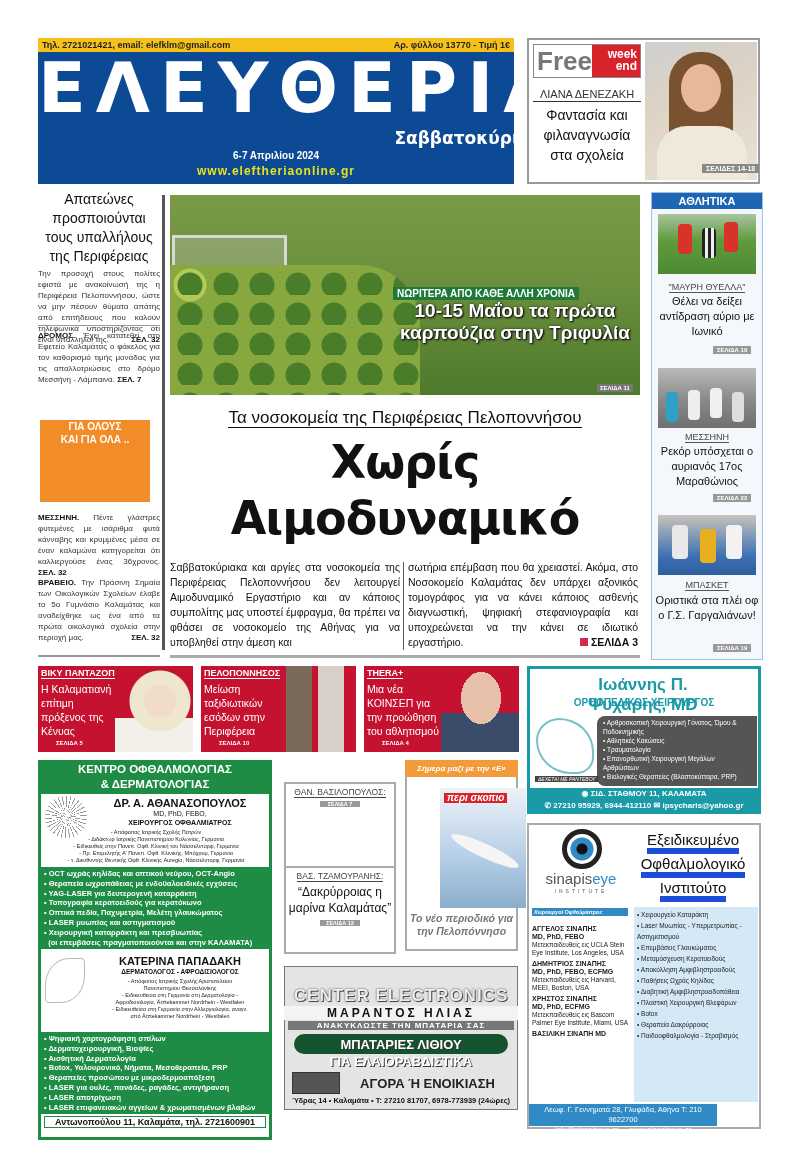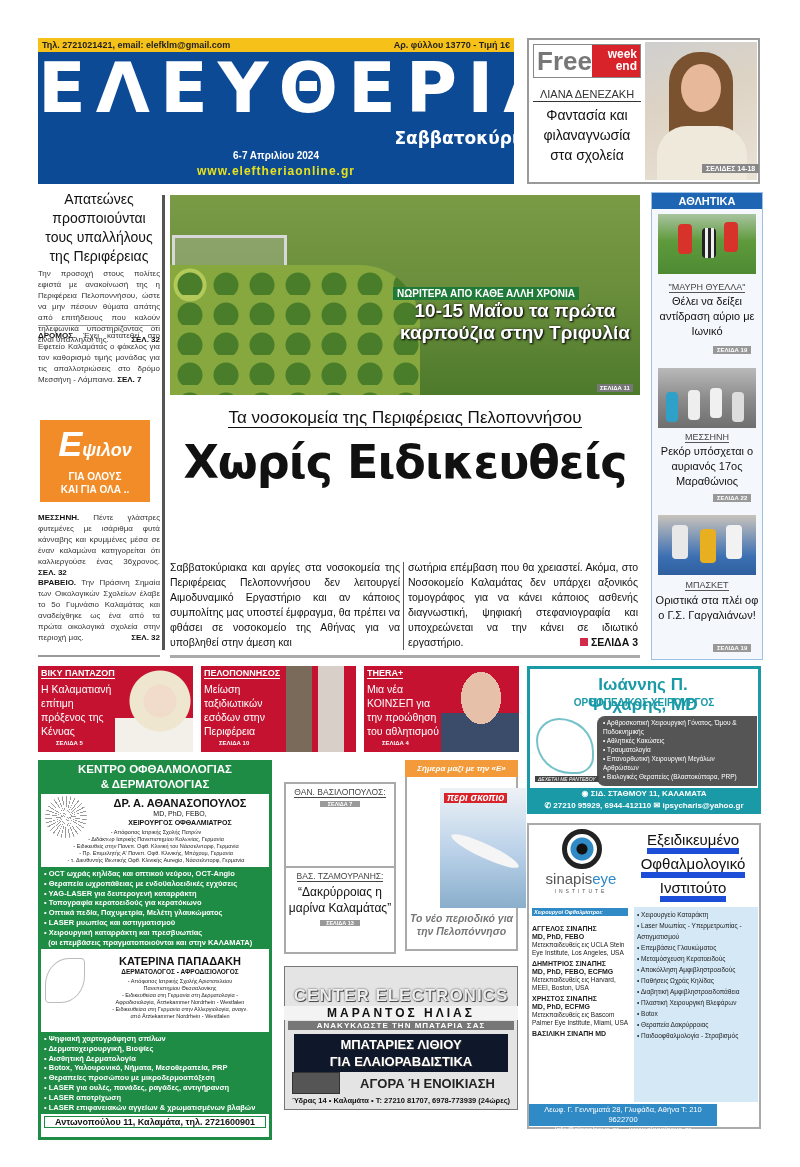--- a/index.html
+++ b/index.html
@@ -111,21 +111,21 @@
   #peri-mag { left: 440px; top: 788px; width: 86px; height: 120px; background: linear-gradient(180deg, #eef2f6 0%, #b8d0e8 55%, #8aaecb 100%); }
   #peri-mag .logo { position: absolute; left: 4px; top: 5px; background: #d8232a; color: #fff; font-size: 10px; font-weight: bold; font-style: italic; padding: 0 3px; line-height: 10px; }
   #peri-mag .plane { position: absolute; left: 8px; top: 56px; width: 74px; height: 14px; background: #f5f5f5; border-radius: 50%; transform: rotate(25deg); }
   #peri-text { left: 405px; top: 912px; width: 113px; text-align: center; color: #777; font-size: 10.5px; font-style: italic; font-weight: bold; line-height: 13px; }
 
   
   #ce { left: 284px; top: 966px; width: 234px; height: 144px; background: #e4e4e4; border: 1px solid #777; }
   #ce-name { left: 290px; top: 986px; width: 222px; text-align: center; font-size: 17px; color: #eee; font-weight: bold; letter-spacing: 1px; text-shadow: 0 0 2px #333, 1px 1px 0 #555; }
   #ce-owner { left: 284px; top: 1006px; width: 234px; text-align: center; font-size: 12px; font-weight: bold; letter-spacing: 3px; background: #f3f3f3; }
   #ce-recycle { left: 288px; top: 1021px; width: 226px; text-align: center; font-size: 8px; font-weight: bold; background: #777; color: #fff; letter-spacing: 1px; }
-  #ce-bat { left: 294px; top: 1034px; width: 214px; height: 38px; background: #0f172a; text-align: center; color: #fff; font-size: 13px; font-weight: bold; line-height: 17px; text-shadow: 1px 1px 0 #333; padding-top: 2px; }
+  #ce-bat { left: 294px; top: 1034px; width: 214px; height: 20px; background: #14532d; text-align: center; color: #fff; font-size: 13px; font-weight: bold; line-height: 17px; text-shadow: 1px 1px 0 #333; padding-top: 2px; border-radius: 18px; }
   #ce-buy { left: 340px; top: 1076px; width: 175px; text-align: center; font-size: 13px; font-weight: bold; color: #222; }
   #ce-batimg { left: 292px; top: 1072px; width: 48px; height: 22px; background: #555; border: 1px solid #333; }
   #ce-addr { left: 284px; top: 1096px; width: 234px; text-align: center; font-size: 7.5px; color: #111; font-weight: bold; }
 
   
   #sin { left: 527px; top: 823px; width: 234px; height: 306px; border: 2px solid #aaa; background: #fff; }
   #sin-eye { left: 562px; top: 829px; width: 40px; height: 40px; border-radius: 50%; border: 5px solid #222; background: radial-gradient(circle, #111 0 5px, #2f8ac6 6px 11px, #fff 12px); }
   #sin-brand { left: 533px; top: 870px; width: 96px; text-align: center; font-size: 15px; color: #555; }
   #sin-brand span { color: #2f8ac6; }
   #sin-inst { left: 533px; top: 888px; width: 96px; text-align: center; font-size: 5px; letter-spacing: 3px; color: #555; }
@@ -167,21 +167,20 @@
 <div id="lc-headline" class="abs">Απατεώνες προσποιούνται τους υπαλλήλους της Περιφέρειας</div>
 <div class="abs leftcol" style="top:268px;">
   <span>Την προσοχή στους πολίτες εφιστά με ανακοίνωσή της η Περιφέρεια Πελοποννήσου, ώστε να μην πέσουν θύματα απάτης από επιτήδειους που καλούν τηλεφωνικά υποστηρίζοντας ότι είναι υπάλληλοί της.</span> <span class="sel" style="float:right">ΣΕΛ. 32</span>
 </div>
 <div class="abs hr" style="left:38px; top:325px; width:122px;"></div>
 <div class="abs leftcol" style="top:330px;">
   <span class="lead">ΔΡΟΜΟΣ.</span> <span>Έχει κατατεθεί στο Εφετείο Καλαμάτας ο φάκελος για τον καθορισμό τιμής μονάδας για τις απαλλοτριώσεις στο δρόμο Μεσσήνη - Λάμπαινα.</span> <span class="sel">ΣΕΛ. 7</span>
 </div>
 <div id="vline" class="abs"></div>
 <div id="epsilon" class="abs">
-  <div class="big"><span>Ε</span><small>ψιλον</small></div>
   <div class="line">ΓΙΑ ΟΛΟΥΣ</div>
   <div class="line">ΚΑΙ ΓΙΑ ΟΛΑ ..</div>
 </div>
 <div class="abs leftcol" style="top:512px;">
   <span class="lead">ΜΕΣΣΗΝΗ.</span> <span>Πέντε γλάστρες φυτεμένες με ισάριθμα φυτά κάνναβης και κρυμμένες μέσα σε έναν καλαμώνα κατηγορείται ότι καλλιεργούσε ένας 36χρονος.</span> <span class="sel">ΣΕΛ. 32</span>
 </div>
 <div class="abs leftcol" style="top:577px;">
   <span class="lead">ΒΡΑΒΕΙΟ.</span> <span>Την Πράσινη Σημαία των Οικολογικών Σχολείων έλαβε το 5ο Γυμνάσιο Καλαμάτας και αναδείχθηκε ως ένα από τα πρώτα οικολογικά σχολεία στην περιοχή μας.</span> <span class="sel" style="float:right">ΣΕΛ. 32</span>
 </div>
 <div class="abs hr" style="left:38px; top:655px; width:122px; height:2px;"></div>
@@ -189,21 +188,21 @@
 <div id="mainphoto" class="abs">
   <div class="crate"></div>
   <div class="melons"></div>
 </div>
 <div id="photo-kicker" class="abs">ΝΩΡΙΤΕΡΑ ΑΠΟ ΚΑΘΕ ΑΛΛΗ ΧΡΟΝΙΑ</div>
 <div id="photo-title" class="abs">10-15 Μαΐου τα πρώτα καρπούζια στην Τριφυλία</div>
 <div id="photo-pages" class="abs">ΣΕΛΙΔΑ 11</div>
 
 <div id="kicker" class="abs"><span>Τα νοσοκομεία της Περιφέρειας Πελοποννήσου</span></div>
 <div id="headline" class="abs">
-  <div>Χωρίς Ειδικευθείς</div>
+  <div>Χωρίς Αιμοδυναμικό</div>
 </div>
 <div id="bc1" class="abs body-col">Σαββατοκύριακα και αργίες στα νοσοκομεία της Περιφέρειας Πελοποννήσου δεν λειτουργεί Αιμοδυναμικό Εργαστήριο και αν κάποιος συμπολίτης μας υποστεί έμφραγμα, θα πρέπει να φθάσει σε νοσοκομείο της Αθήνας για να υποβληθεί στην άμεση και</div>
 <div id="colsep" class="abs"></div>
 <div id="bc2" class="abs body-col">
   <span>σωτήρια επέμβαση που θα χρειαστεί. Ακόμα, στο Νοσοκομείο Καλαμάτας δεν υπάρχει αξονικός τομογράφος για να κάνει κάποιος ασθενής διαγνωστική, ψηφιακή στεφανιογραφία και υποχρεώνεται να την κάνει σε ιδιωτικό εργαστήριο.</span>
   <span id="seeon"><i></i><span>ΣΕΛΙΔΑ 3</span></span>
 </div>
 <div id="bottomrule" class="abs"></div>
 
 <div id="sports" class="abs"></div>

